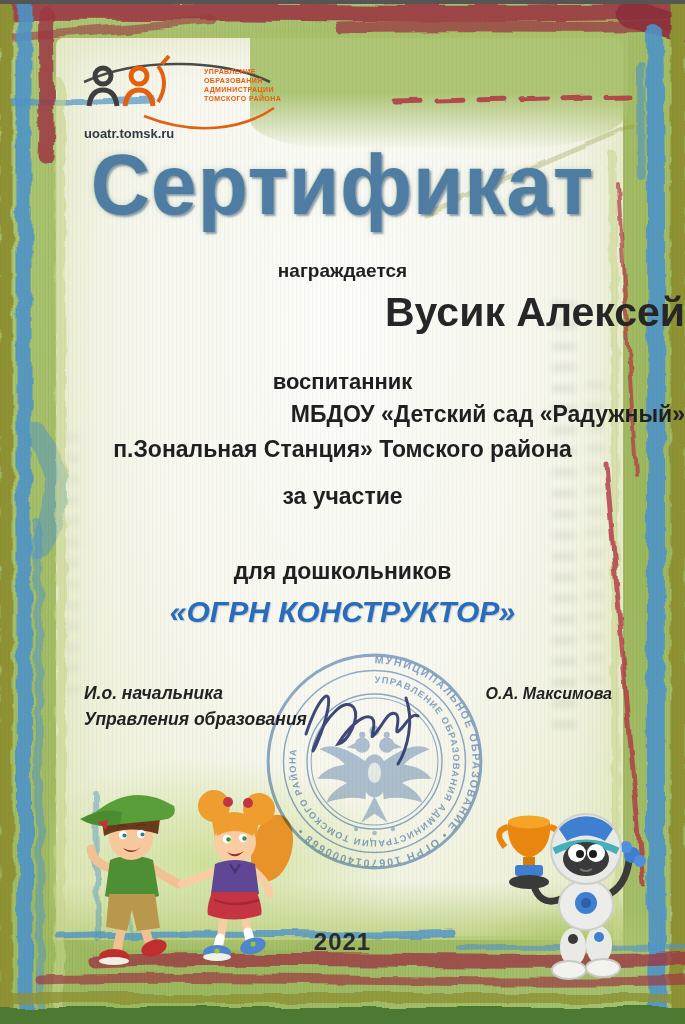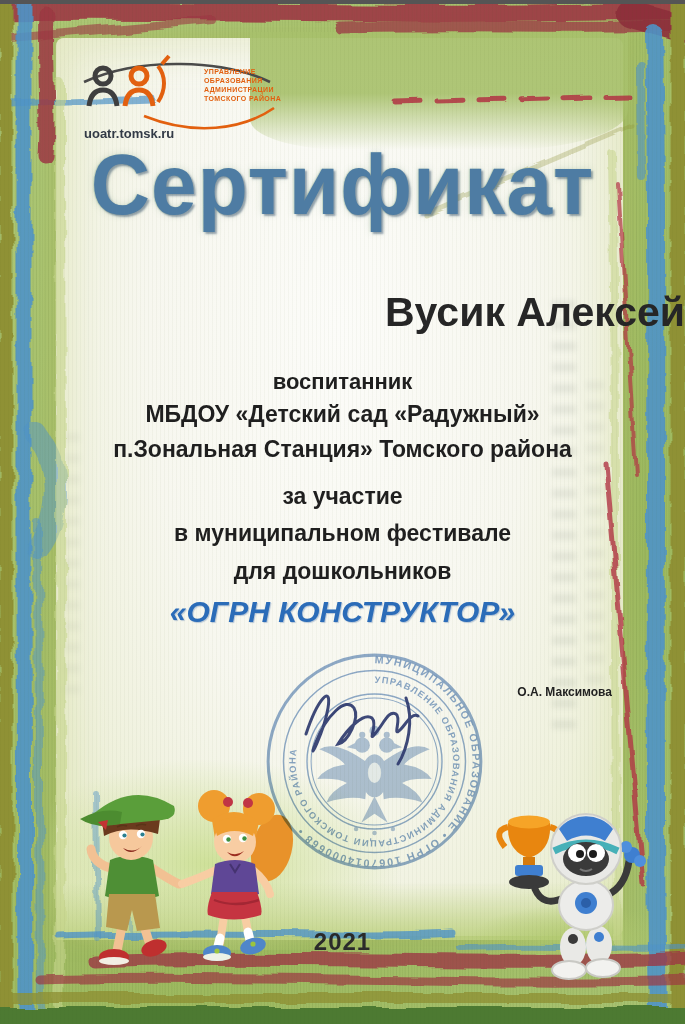--- a/index.html
+++ b/index.html
@@ -29,29 +29,29 @@
   .bleed.b2{left:586px;top:370px;width:18px;height:310px;opacity:.22;}
   .bleed.b3{left:64px;top:420px;width:16px;height:270px;opacity:.18;}
   
   .title{top:134px;font-size:82px;font-weight:700;letter-spacing:1px;color:#4e7ca3;
     transform:scaleY(1.04);
     text-shadow:2px 2px 2px rgba(35,65,95,.45), -1px 0 1px rgba(120,160,130,.35), 0 0 7px rgba(110,150,120,.25);}
   .lbl{font-weight:700;color:#1f1f1f;}
   .awarded{top:256px;font-size:19px;}
   .name{top:285px;font-size:41px;font-weight:700;color:#262626;text-align:right;}
   .role{top:365px;font-size:22px;}
-  .inst1{top:397px;font-size:23px;}
+  .inst1{top:397px;font-size:23px;text-align:right;}
   .inst2{top:432px;font-size:23px;}
   .r1{top:479px;font-size:23px;}
   .r2{top:516px;font-size:23px;}
   .r3{top:554px;font-size:23px;}
   .event{top:591px;font-size:30px;font-weight:700;font-style:italic;color:#2b6cb8;
     text-shadow:1px 1px 1px rgba(40,90,160,.3);}
   .signer-left{left:84px;top:676px;font-size:17.5px;font-weight:700;font-style:italic;color:#222;line-height:1.5;}
-  .signer-right{right:73px;top:681px;font-size:12px;font-weight:700;color:#222;}
+  .signer-right{right:73px;top:681px;font-size:16px;font-weight:700;font-style:italic;color:#222;}
   .year{top:924px;font-size:24px;font-weight:700;color:#2a2a2a;letter-spacing:1px;}
   .seal{left:262px;top:645px;mix-blend-mode:multiply;opacity:.9;}
   .sig{left:286px;top:664px;}
   .texture{left:0;top:0;right:0;bottom:0;pointer-events:none;
     background:repeating-linear-gradient(90deg, rgba(80,100,40,.04) 0 1px, rgba(255,255,255,0) 1px 4px);}
 </style>
 </head>
 <body>
 
 <div class="cert">
@@ -121,29 +121,33 @@
     <g font-size="7" font-weight="700" fill="#e2600f" letter-spacing=".4">
       <text x="128" y="20">УПРАВЛЕНИЕ</text>
       <text x="128" y="29">ОБРАЗОВАНИЯ</text>
       <text x="128" y="38">АДМИНИСТРАЦИИ</text>
       <text x="128" y="47">ТОМСКОГО РАЙОНА</text>
     </g>
     <text x="8" y="84" font-size="13" font-weight="700" fill="#323a46">uoatr.tomsk.ru</text>
   </svg>
 
   <div class="abs ctr title">Сертификат</div>
+  <div class="abs ctr lbl awarded">награждается</div>
   <div class="abs ctr name">Вусик Алексей</div>
   <div class="abs ctr lbl role">воспитанник</div>
   <div class="abs ctr lbl inst1">МБДОУ «Детский сад «Радужный»</div>
   <div class="abs ctr lbl inst2">п.Зональная Станция» Томского района</div>
   <div class="abs ctr lbl r1">за участие</div>
-  <div class="abs ctr lbl r2">в муниципальном фестивале</div>
   <div class="abs ctr lbl r3">для дошкольников</div>
   <div class="abs ctr event">«ОГРН КОНСТРУКТОР»</div>
 
+  <div class="abs signer-left">
+    <div>И.о. начальника</div>
+    <div>Управления образования</div>
+  </div>
   <div class="abs signer-right">О.А. Максимова</div>
 
   <svg class="abs" width="255" height="205" viewBox="0 0 255 205" style="left:62px;top:772px;">
 
     <g>
       <path d="M60,150 L55,175" stroke="#f2c193" stroke-width="9" stroke-linecap="round"></path>
       <path d="M82,150 L87,166" stroke="#f2c193" stroke-width="9" stroke-linecap="round"></path>
       <path d="M50,92 C38,90 30,82 29,73" stroke="#f2c193" stroke-width="9" fill="none" stroke-linecap="round"></path>
       <path d="M90,92 C102,100 110,105 117,108" stroke="#f2c193" stroke-width="9" fill="none" stroke-linecap="round"></path>
       <path d="M48,84 Q69,75 91,84 L97,120 Q68,129 43,120 Z" fill="#4e8f35"></path>

